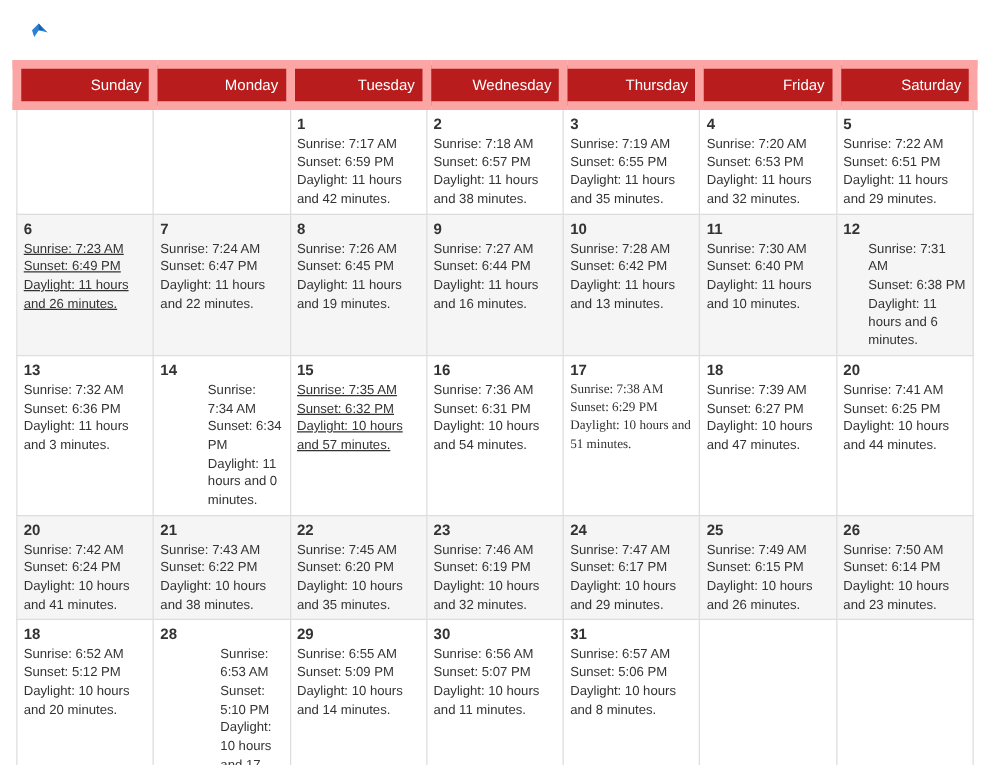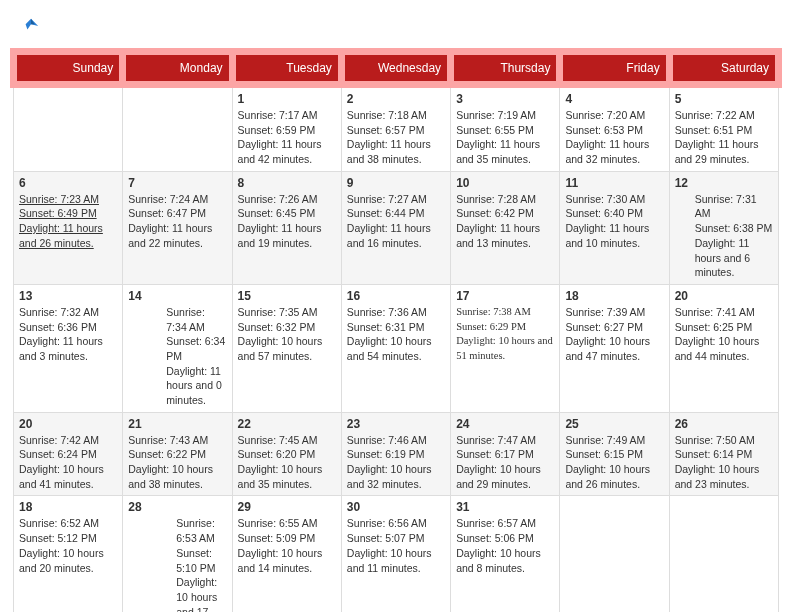--- a/index.html
+++ b/index.html
@@ -219,21 +219,21 @@
 Daylight: 11 hours and 3 minutes.</div>
         </td>
         <td>
           <span class="day-num">14</span>
           <div class="day-info" style="white-space: pre-line; margin-left: 38px;">Sunrise: 7:34 AM
 Sunset: 6:34 PM
 Daylight: 11 hours and 0 minutes.</div>
         </td>
         <td>
           <span class="day-num">15</span>
-          <div class="day-info" style="white-space: pre-line;">Sunrise: 7:35 AM
+          <div class="day-info" style="white-space: pre-line; text-decoration: underline;">Sunrise: 7:35 AM
 Sunset: 6:32 PM
 Daylight: 10 hours and 57 minutes.</div>
         </td>
         <td>
           <span class="day-num">16</span>
           <div class="day-info" style="white-space: pre-line;">Sunrise: 7:36 AM
 Sunset: 6:31 PM
 Daylight: 10 hours and 54 minutes.</div>
         </td>
         <td>

